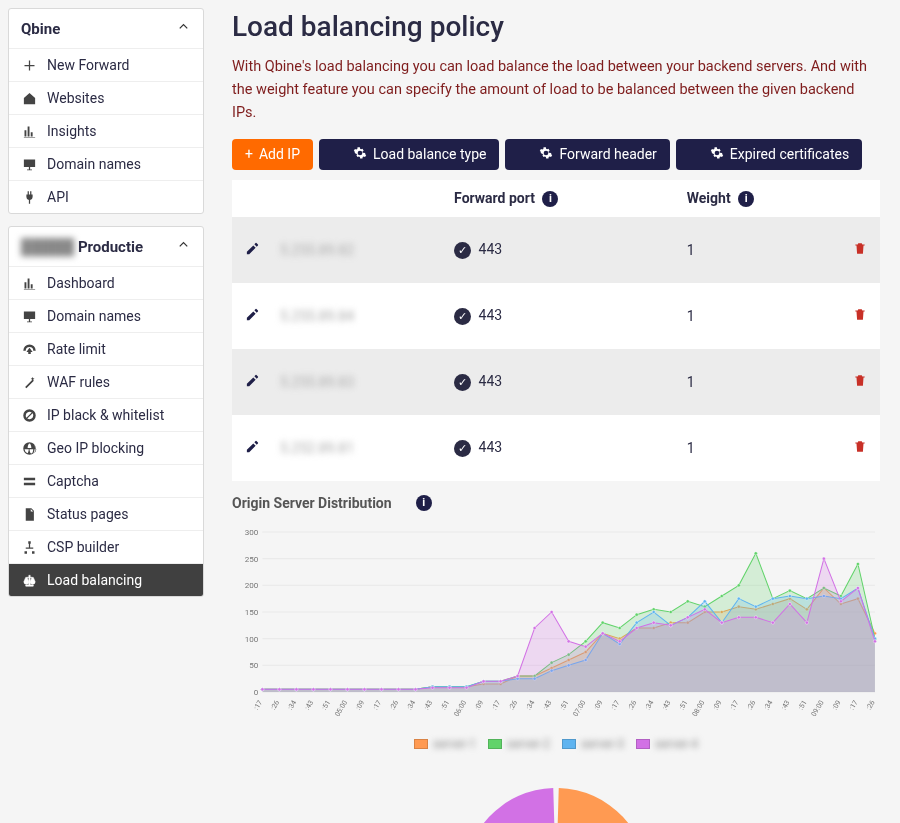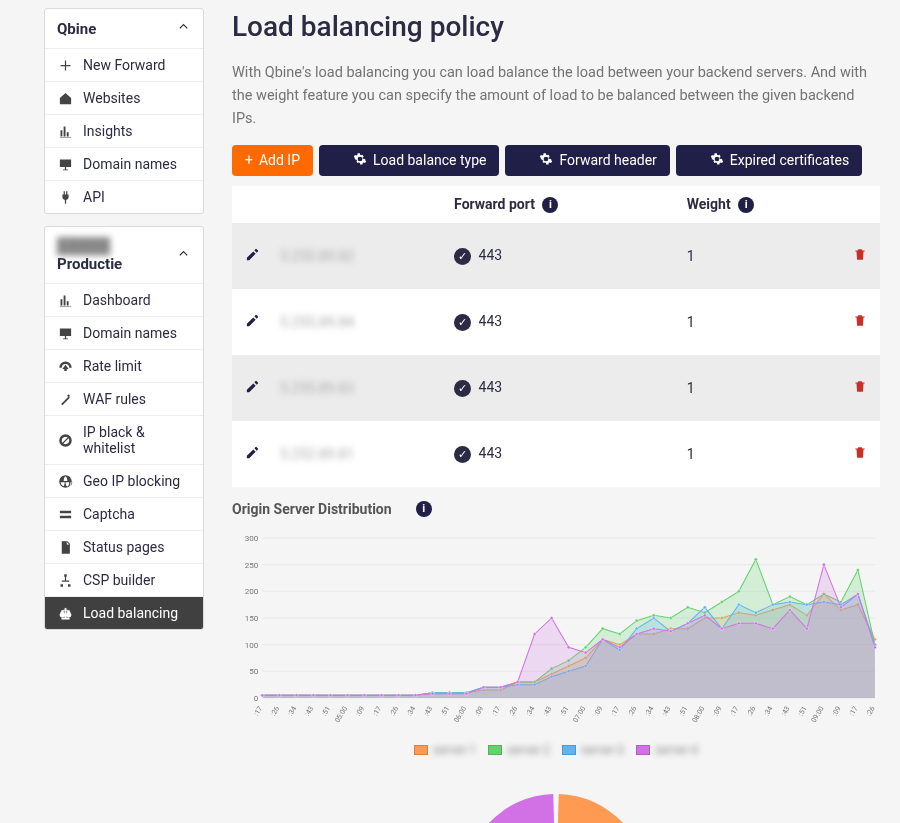--- a/index.html
+++ b/index.html
@@ -1,27 +1,27 @@
 <!DOCTYPE html>
 <html><head>
   <meta charset="utf-8">
   <style>
     * { margin:0; padding:0; box-sizing:border-box; font-family: -apple-system, BlinkMacSystemFont, "Segoe UI", Roboto, sans-serif; }
     body { background:#f5f5f5; width:900px; min-height:823px; display:flex; color:#2b2b44; }
     .sidebar { width:212px; padding:8px; flex-shrink:0; }
-    .panel { background:#fff; border:1px solid #d9d9d9; border-radius:3px; margin-bottom:12px; overflow:hidden;margin-left:36px; }
+    .panel { background:#fff; border:1px solid #d9d9d9; border-radius:3px; margin-bottom:12px; overflow:hidden; }
     .panel-header { display:flex; justify-content:space-between; align-items:center; padding:10px 12px; font-weight:700; font-size:15px; cursor:pointer; }
     .panel-body { padding:0; }
     .nav-item { display:flex; align-items:center; gap:10px; padding:8px 12px; font-size:14px; cursor:pointer; border-top:1px solid #eee; color:#2b2b44; }
     .nav-item .icon { width:16px; height:16px; flex-shrink:0; display:inline-flex; align-items:center; justify-content:center; }
     .nav-item.active { background:#404040; color:#fff; }
     .nav-item.active .icon svg { fill:#fff; stroke:#fff; }
     .main { flex:1; padding:10px 20px; }
-    .page-title { font-size:28px; font-weight:500; color:#2b2b44; margin-bottom:18px; }
-    .page-desc { font-size:14.5px; color:#737373; line-height:1.6; margin-bottom:14px; }
+    .page-title { font-size:28px; font-weight:500; color:#2b2b44; margin-bottom:12px; }
+    .page-desc { font-size:14.5px; color:#7f1d1d; line-height:1.6; margin-bottom:14px; }
     .action-bar { display:flex; gap:6px; margin-bottom:10px; }
     .btn { display:inline-flex; align-items:center; gap:6px; padding:7px 13px; border-radius:4px; font-size:14px; cursor:pointer; border:none; }
     .btn-orange { background:#ff6a00; color:#fff; }
     .btn-dark { background:#1f1f48; color:#fff;padding-left:34px; }
     .table { width:100%; border-collapse:collapse; margin-bottom:14px; }
     .table th { text-align:left; padding:10px 8px; font-size:14px; font-weight:700; color:#2b2b44; background:#fff; }
     .table td { padding:24px 8px; font-size:14px; color:#2b2b44; }
     .table tbody tr:nth-child(odd) { background:#ececec; }
     .table tbody tr:nth-child(even) { background:#fff; }
     .edit-cell { width:40px; text-align:center; }

